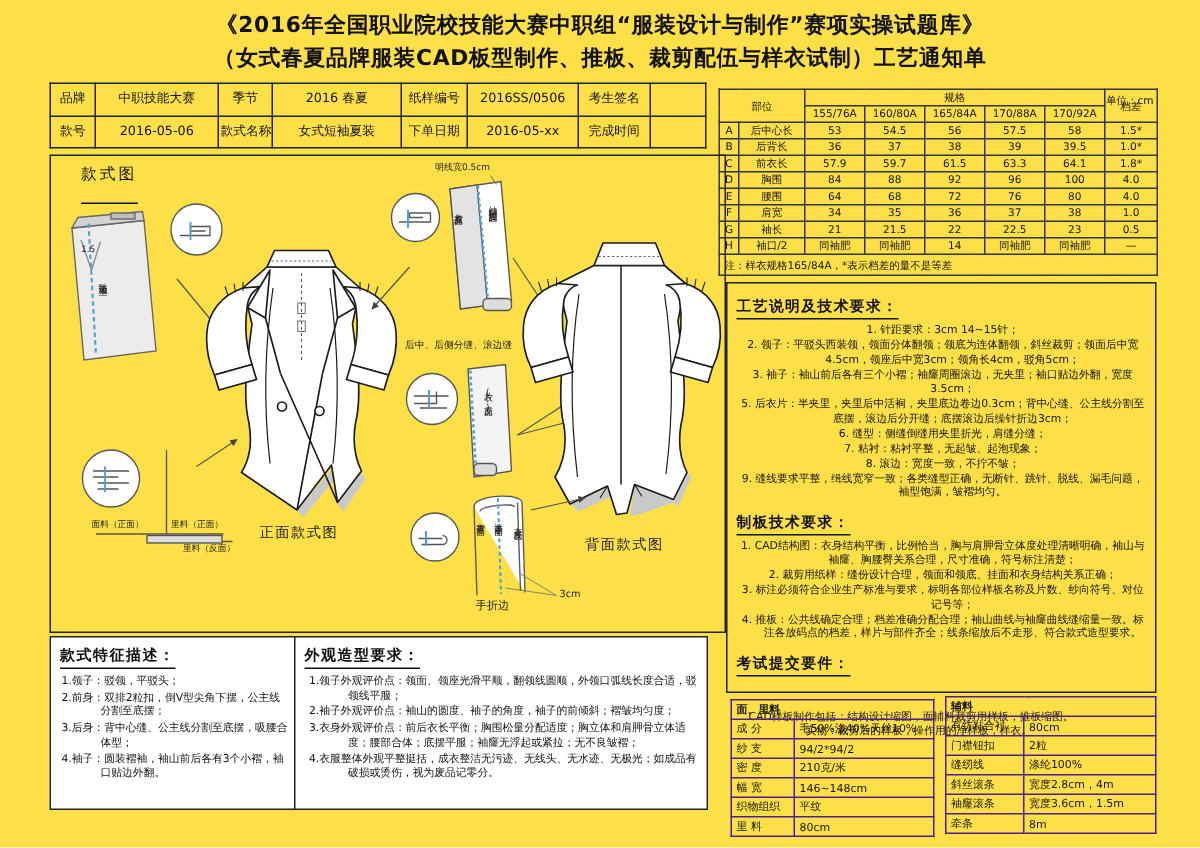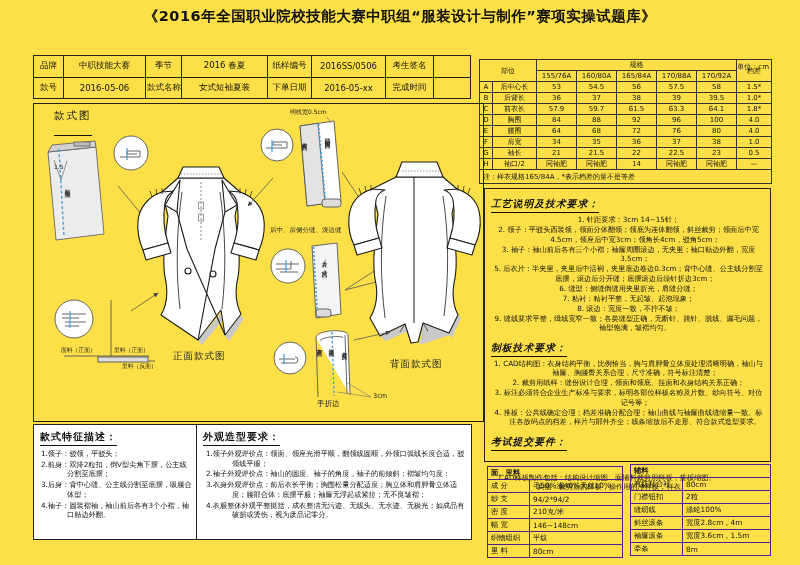--- a/index.html
+++ b/index.html
@@ -25,38 +25,39 @@
   .vtext{writing-mode:vertical-rl;text-orientation:upright;letter-spacing:1px;}
   .dtitle{position:absolute;left:20px;top:5px;font-size:10.5px;font-weight:normal;
           border-bottom:1.2px solid #111;padding-bottom:12px;letter-spacing:2px;}
   
   .box{position:absolute;border:1.7px solid #222;background:#fff;}
   .bhead{font-size:10px;font-weight:bold;letter-spacing:1px;display:inline-block;border-bottom:1.2px solid #111;margin:4px 0 3px 6px;padding-bottom:1px;}
   .blist{font-size:7.2px;line-height:1.35;padding:0 5px 0 7px;}
   .blist div{padding-left:26px;text-indent:-26px;margin-bottom:1px;}
   
   .rpanel{position:absolute;left:484px;top:188px;width:287px;height:274px;border:1.7px solid #222;padding:3px 4px;box-sizing:border-box;}
-  .rhead{font-size:9.8px;font-weight:bold;letter-spacing:1px;display:inline-block;border-bottom:1.2px solid #111;margin:1px 0 2px 2px;padding-bottom:1px;font-style:italic;}
+  .rhead{font-size:9.8px;font-weight:bold;letter-spacing:1px;display:inline-block;border-bottom:1.2px solid #111;margin:1px 0 2px 2px;padding-bottom:1px;}
   .rlist{font-size:7.2px;line-height:1.32;margin:0 0 3px 2px;}
   .rlist div{padding-left:13px;text-indent:-13px;margin-bottom:.5px;text-align:center;}
   .submit-line1{font-size:7.2px;margin-left:10px;line-height:1.35;margin-top:20px;}
   .submit-line2{font-size:7.2px;margin-left:48px;line-height:1.35;}
   
   .mat{position:absolute;left:487px;top:466px;width:135px;table-layout:fixed;}
   .trm{position:absolute;left:630px;top:464px;width:140px;table-layout:fixed;}
   .mat td,.trm td{border:1px solid #4c1d95;font-size:7.3px;padding:1px 3px;height:10px;white-space:nowrap;overflow:hidden;}
   .mat .tt td,.trm .tt td{font-weight:bold;}
   svg{position:absolute;left:0;top:0;}
 </style>
 </head>
 <body>
 
 <div class="page">
 
   <div class="t1">《2016年全国职业院校技能大赛中职组“服装设计与制作”赛项实操试题库》</div>
+  <div class="t2">（女式春夏品牌服装CAD板型制作、推板、裁剪配伍与样衣试制）工艺通知单</div>
 
   <table class="order">
     <colgroup>
         <col style="width:30px">
         <col style="width:82px">
         <col style="width:36px">
         <col style="width:86px">
               <col style="width:44px">
         <col style="width:74px">
         <col style="width:48px">

